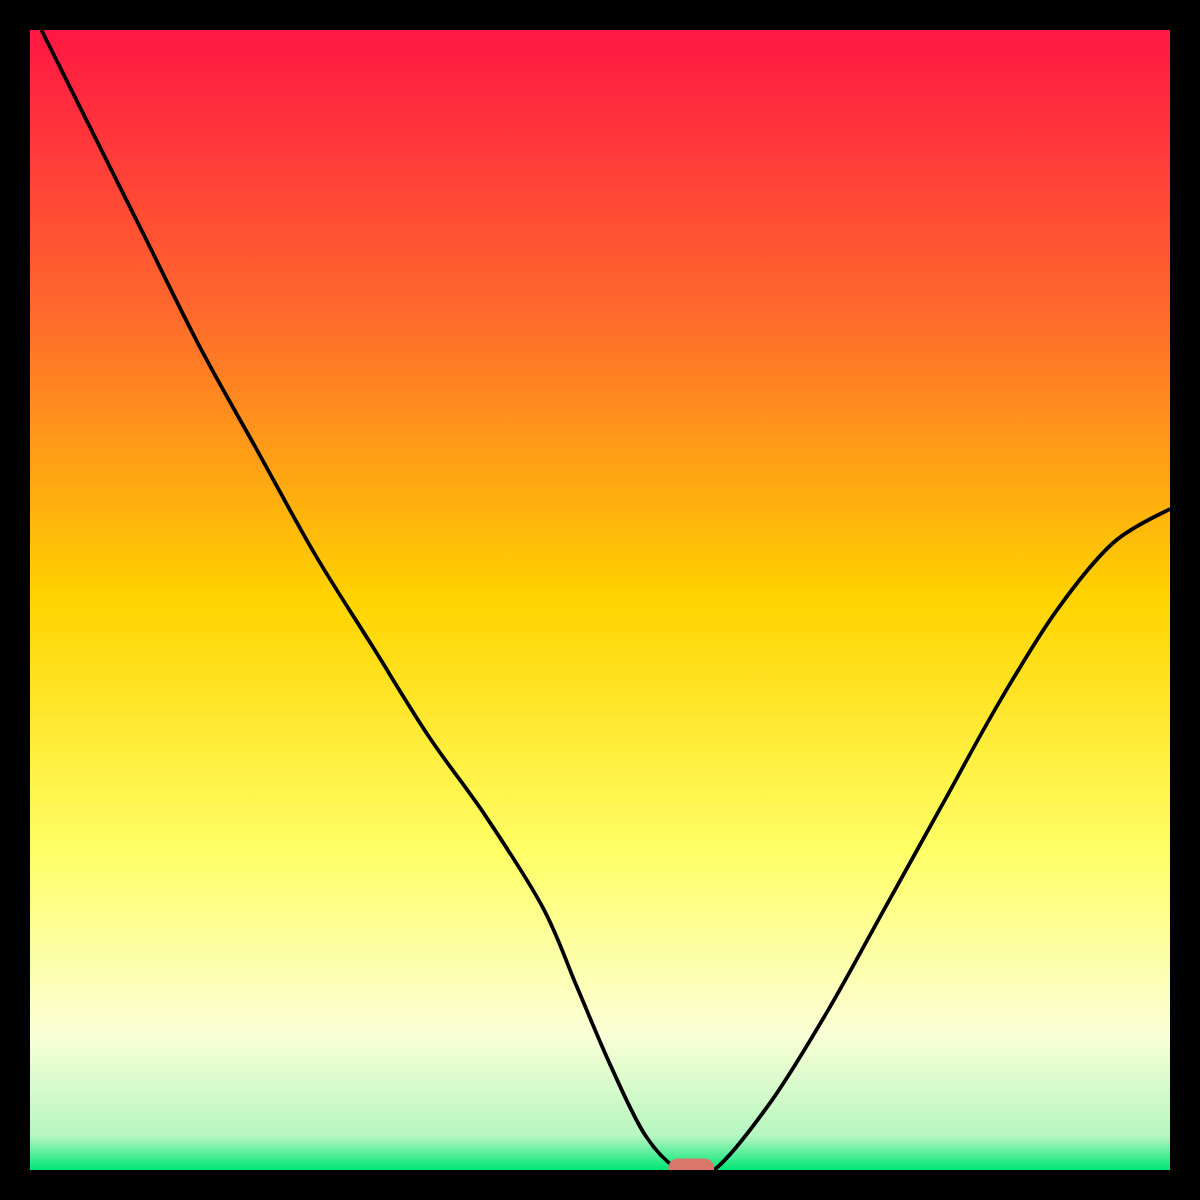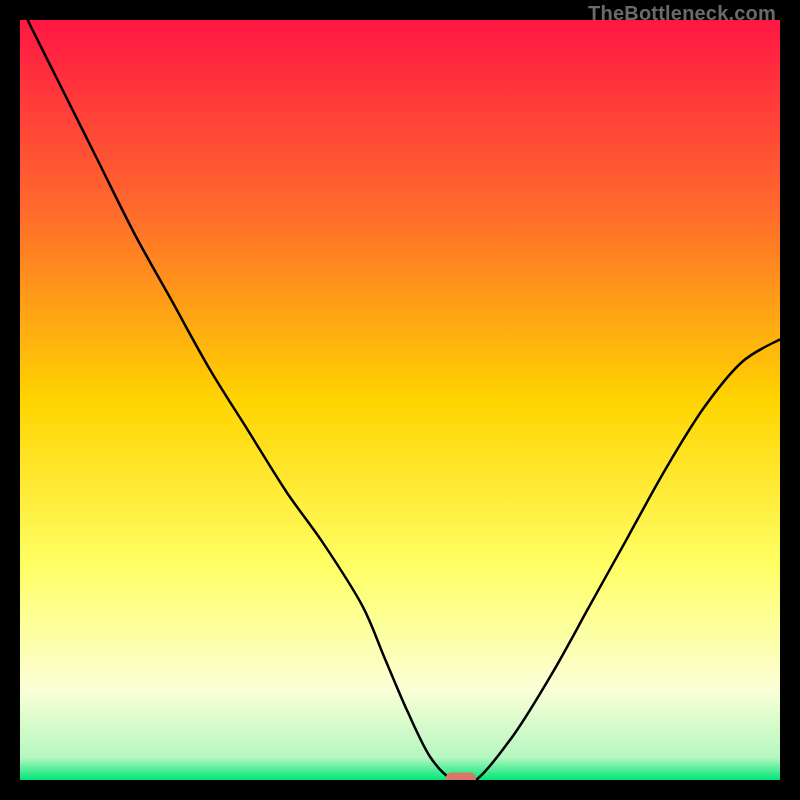--- a/index.html
+++ b/index.html
@@ -34,21 +34,20 @@
     color: #6a6a6a;
     letter-spacing: 0.2px;
   }
   svg { display: block; }
 </style>
 </head>
 <body>
 
 <div class="frame">
 
-  <div class="watermark">TheBottleneck.com</div>
 
   <div class="plot-area">
     <svg id="chart-svg" width="760" height="760" viewBox="0 0 760 760">
       <defs>
         <linearGradient id="bg-grad" x1="0" y1="0" x2="0" y2="1">
             <stop offset="0%" stop-color="#ff1744"></stop>
             <stop offset="25%" stop-color="#ff6a2c"></stop>
             <stop offset="50%" stop-color="#ffd400"></stop>
             <stop offset="72%" stop-color="#ffff66"></stop>
             <stop offset="88%" stop-color="#fbffd6"></stop>

